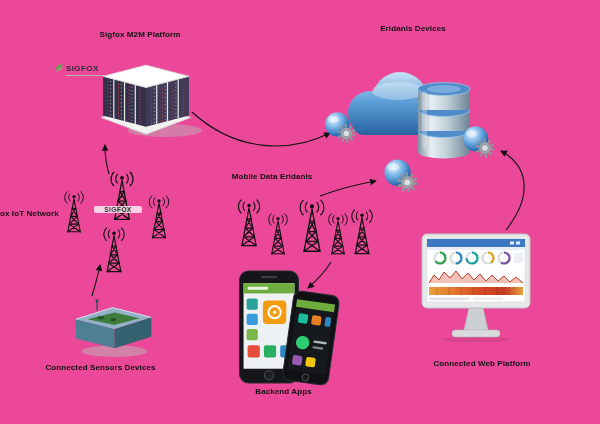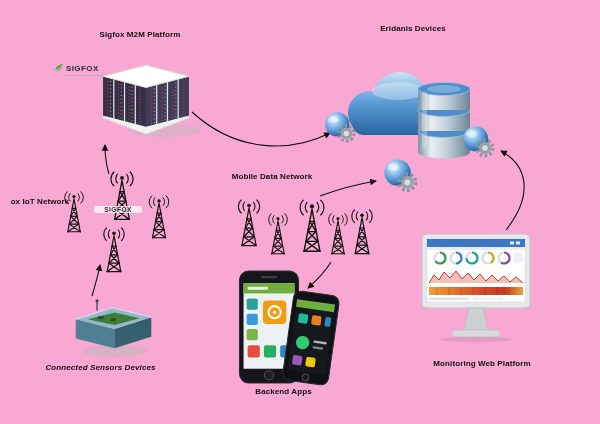--- a/index.html
+++ b/index.html
@@ -1,21 +1,21 @@
 <!DOCTYPE html>
 <html><head>
 <meta charset="utf-8">
 <style>
   * { margin:0; padding:0; box-sizing:border-box; }
   html,body { background:#ffffff; }
   body { font-family:"Liberation Sans", sans-serif; }
-  .stage { position:relative; width:600px; height:424px; background:#f9a8d4; overflow:hidden; }
+  .stage { position:relative; width:600px; height:424px; background:#ec4899; overflow:hidden; }
   .abs { position:absolute; }
   .lbl { position:absolute; font-size:8px; font-weight:bold; color:#111; text-align:center; line-height:1.3; letter-spacing:.1px; }
-  .lbl.left { text-align:center; }
+  .lbl.left { text-align:left;margin-top:12px; }
   svg { display:block; overflow:visible; }
   .sigfox-logo { position:absolute; left:54px; top:63px; width:60px; }
   .sigfox-logo .row { display:flex; align-items:center; gap:2px; }
   .sigfox-logo .txt { font-size:8px; font-weight:bold; color:#2e2e3a; letter-spacing:.4px; }
   .sigfox-logo .tagline { height:1px; background:#b5b5b5; margin:2px 0 0 12px; width:38px; }
   .sigfox-mini { position:absolute; left:94px; top:206px; width:48px; text-align:center;
                  font-size:6.5px; font-weight:bold; color:#333; letter-spacing:.5px;
                  background:rgba(255,255,255,.75); border-radius:2px; }
   .overlay { position:absolute; left:0; top:0; z-index:4; pointer-events:none; }
   .gear { z-index:5; }
@@ -79,27 +79,27 @@
   </svg>
 
   <div class="lbl" style="left:80px; top:30px; width:120px;">Sigfox M2M Platform</div>
 
   <div class="lbl" style="left:338px; top:24px; width:150px;">
     <div>Eridanis Devices</div>
   </div>
 
   <div class="lbl left" style="left:0px; top:197px; width:80px;">ox IoT Network</div>
 
-  <div class="lbl" style="left:212px; top:172px; width:120px;">Mobile Data Network</div>
-
-  <div class="lbl" style="left:38px; top:363px; width:125px;font-style:italic;">Connected Sensors Devices</div>
+  <div class="lbl" style="left:212px; top:172px; width:120px;">Mobile Data Eridanis</div>
+
+  <div class="lbl" style="left:38px; top:363px; width:125px;">Connected Sensors Devices</div>
 
   <div class="lbl" style="left:236px; top:387px; width:95px;">Backend Apps</div>
 
-  <div class="lbl" style="left:422px; top:359px; width:120px;">Monitoring Web Platform</div>
+  <div class="lbl" style="left:422px; top:359px; width:120px;">Connected Web Platform</div>
 
   <div class="sigfox-logo">
     <div class="row">
       <svg width="10" height="10" viewBox="0 0 10 10">
         <path d="M1,7 Q3,1 9,1 Q6,6 1,7 z" fill="#57a846"></path>
         <path d="M2,9 Q4,5 9,4 Q6,8 2,9 z" fill="#7cc15e"></path>
       </svg>
       <span class="txt">SIGFOX</span>
     </div>
     <div class="tagline"></div>

